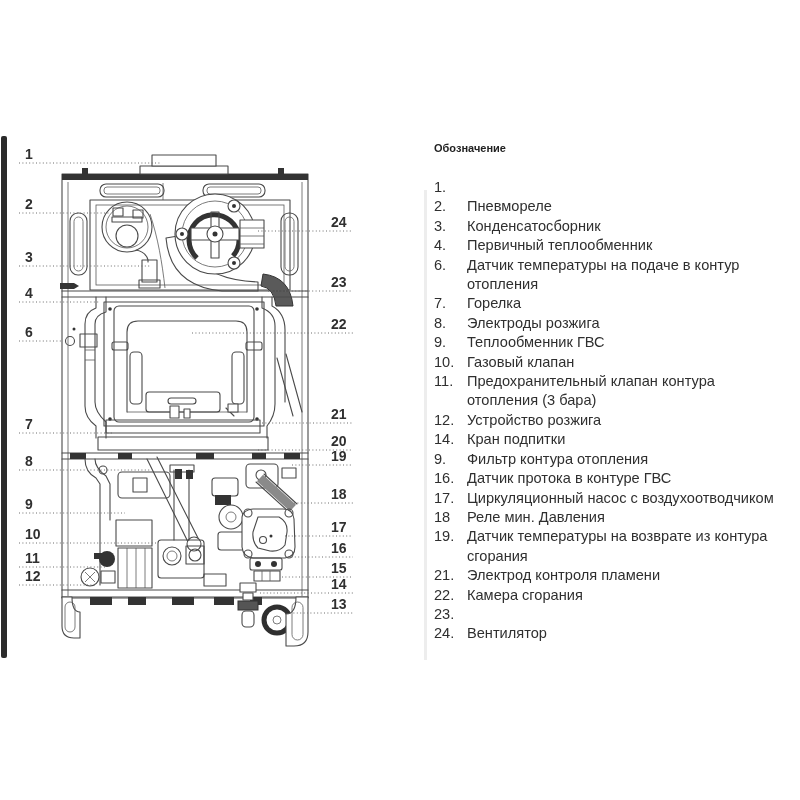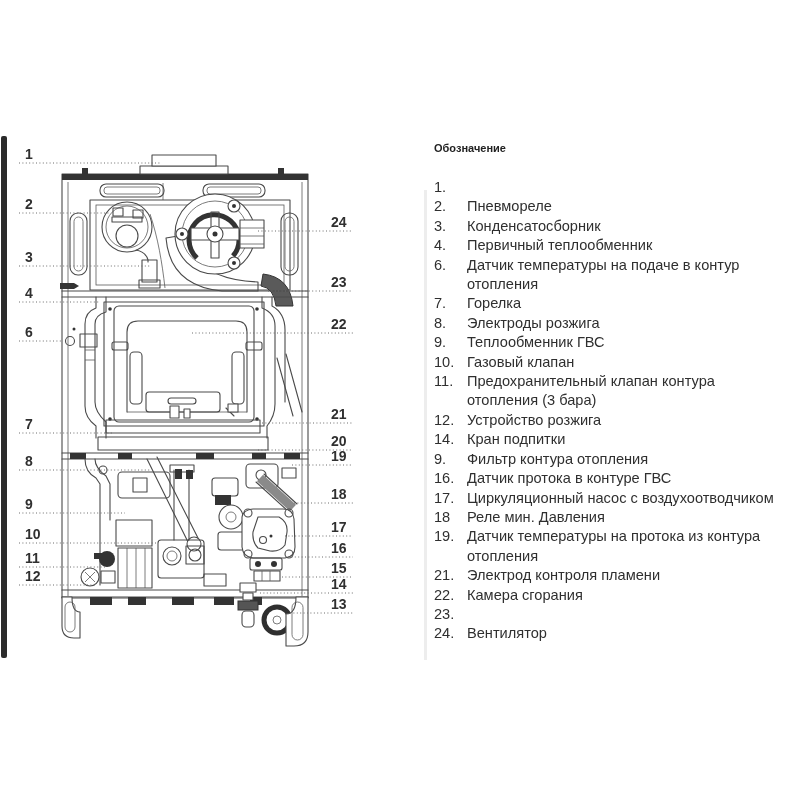--- a/index.html
+++ b/index.html
@@ -407,21 +407,21 @@
   <div class="lrow">
       <span class="lnum">17.</span>
       <span class="ltxt">Циркуляционный насос с воздухоотводчиком</span>
     </div>
   <div class="lrow">
       <span class="lnum">18</span>
       <span class="ltxt">Реле мин. Давления</span>
     </div>
   <div class="lrow">
       <span class="lnum">19.</span>
-      <span class="ltxt">Датчик температуры на протока из контура отопления</span>
+      <span class="ltxt">Датчик температуры на возврате из контура сгорания</span>
     </div>
   <div class="lrow">
       <span class="lnum">21.</span>
       <span class="ltxt">Электрод контроля пламени</span>
     </div>
   <div class="lrow">
       <span class="lnum">22.</span>
       <span class="ltxt">Камера сгорания</span>
     </div>
   <div class="lrow">

